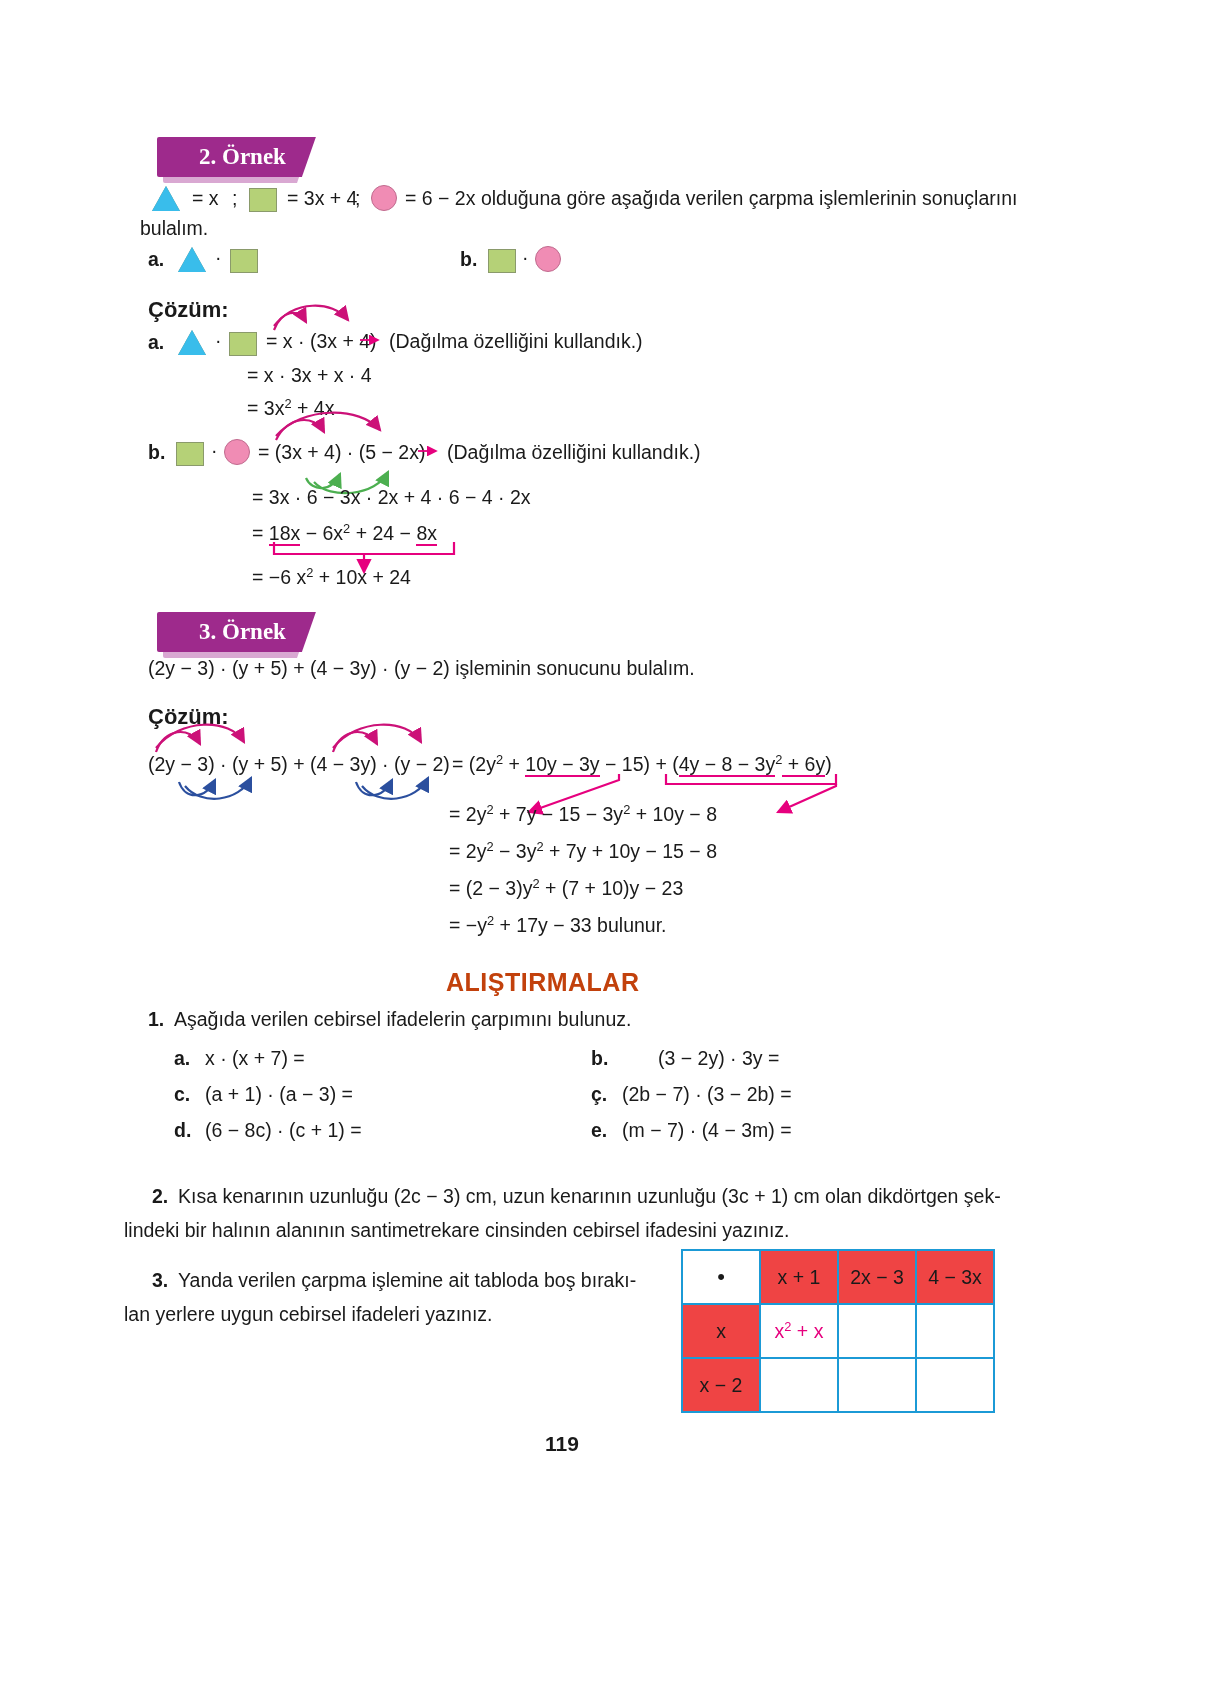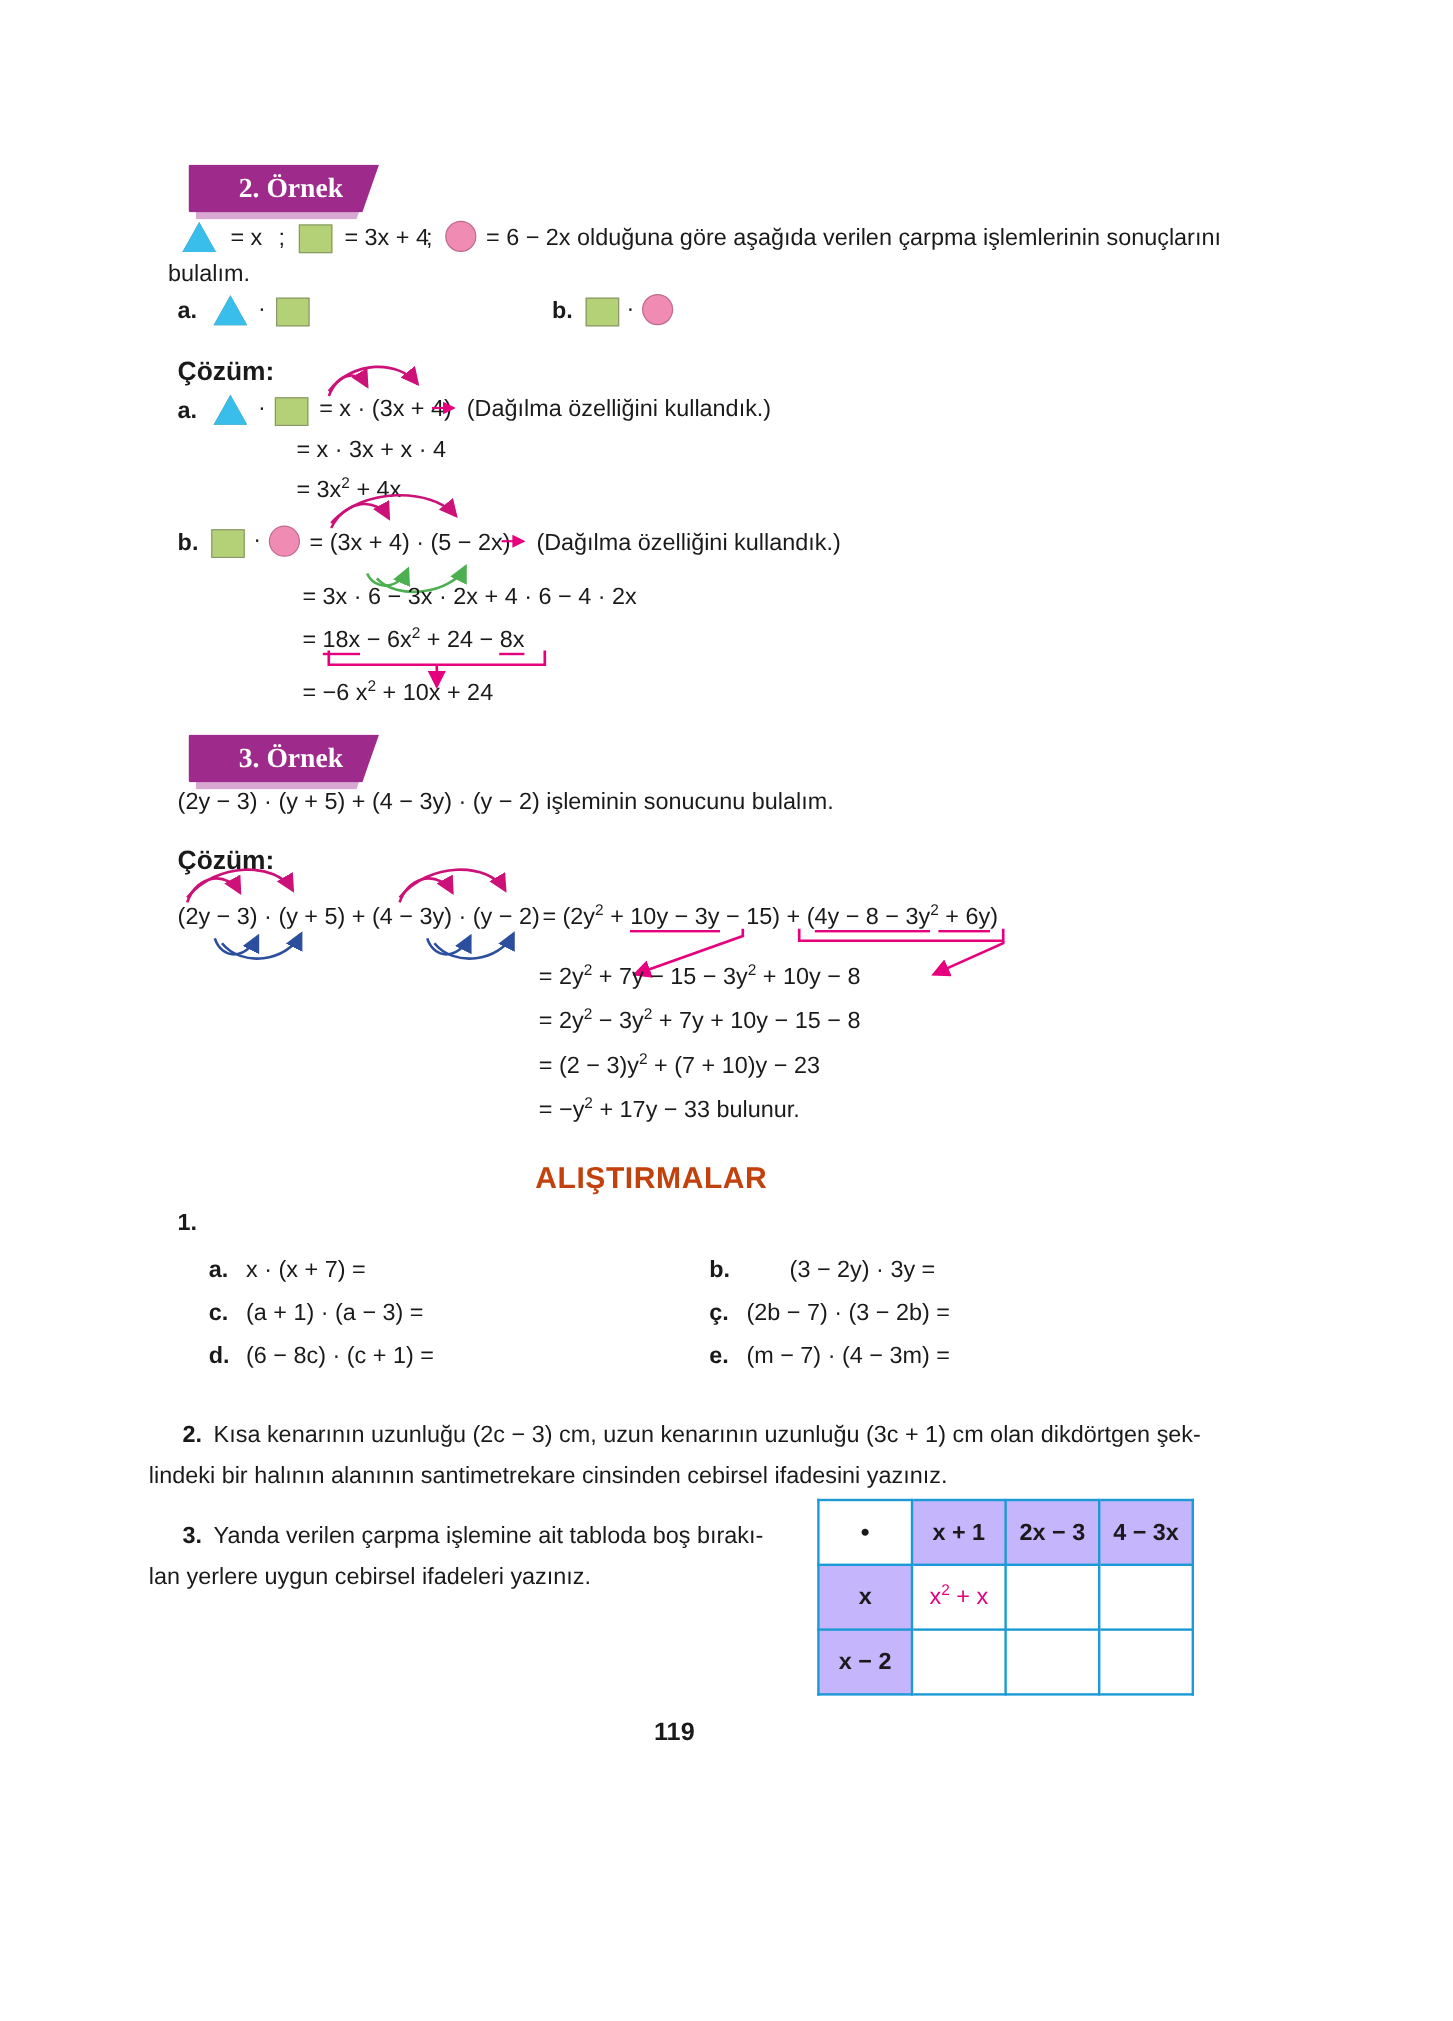--- a/index.html
+++ b/index.html
@@ -76,21 +76,21 @@
   
   .mtable { position:absolute; border-collapse: collapse; }
   .mtable td {
     border: 2.6px solid #1b9ad6;
     width: 78px; height: 54px;
     text-align: center;
     vertical-align: middle;
     font-size: 19.5px;
     background: #ffffff;
   }
-  .mtable td.cream { background: #c4b5fd; font-weight: bold; }
+  .mtable td.cream { background: #ef4444; }
   .mtable td.pink  { color: #e6007e; }
   .mtable td.corner{ background:#ffffff; font-size: 22px; }
 
   sup { font-size: 0.66em; vertical-align: super; line-height: 0; }
 
   .pg { position:absolute; font-size: 21px; font-weight: bold; }
 
   svg.ann { position:absolute; overflow: visible; pointer-events:none; }
 </style>
 </head>
@@ -275,20 +275,21 @@
   <div class="tx" style="left:449px; top:876px;">
     <span>= (2 − 3)y</span><sup>2</sup><span> + (7 + 10)y − 23</span>
   </div>
   <div class="tx" style="left:449px; top:913px;">
     <span>= −y</span><sup>2</sup><span> + 17y − 33 bulunur.</span>
   </div>
 
   <div class="serif-head" style="left:446px; top:968px;">ALIŞTIRMALAR</div>
 
   <div class="tx b" style="left:148px; top:1007px;">1.</div>
+  <div class="tx" style="left:174px; top:1007px;">Aşağıda verilen cebirsel ifadelerin çarpımını bulunuz.</div>
 
   <div class="tx b" style="left:174px; top:1046px;">a.</div>
   <div class="tx" style="left:205px; top:1046px;">x · (x + 7) =</div>
   <div class="tx b" style="left:591px; top:1046px;">b.</div>
   <div class="tx" style="left:622px; top:1046px;margin-left:36px;">(3 − 2y) · 3y =</div>
 
   <div class="tx b" style="left:174px; top:1082px;">c.</div>
   <div class="tx" style="left:205px; top:1082px;">(a + 1) · (a − 3) =</div>
   <div class="tx b" style="left:591px; top:1082px;">ç.</div>
   <div class="tx" style="left:622px; top:1082px;">(2b − 7) · (3 − 2b) =</div>

